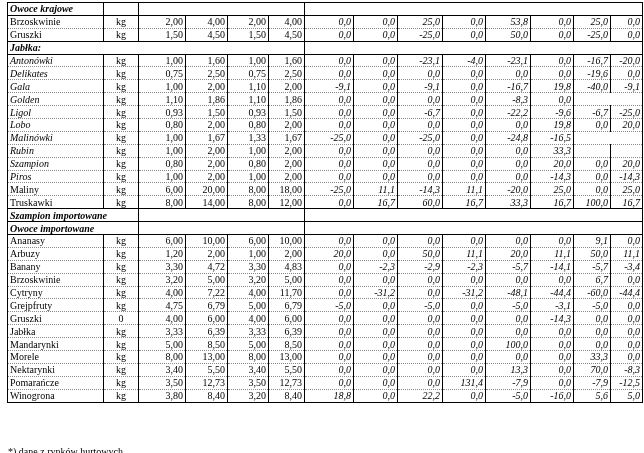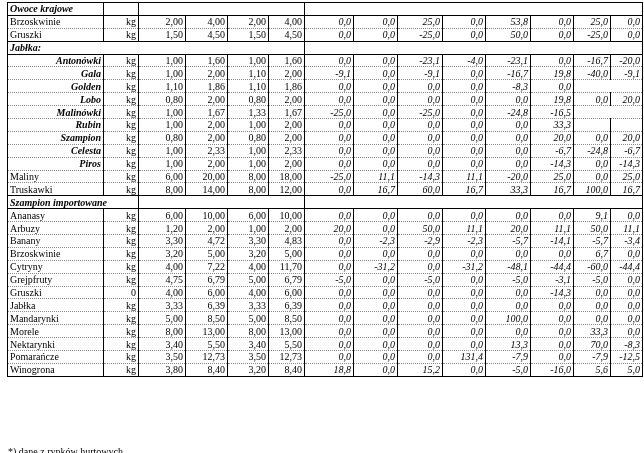--- a/index.html
+++ b/index.html
@@ -16,26 +16,26 @@
   #grid tr{height:12.9px;margin-left:32px;}
   #grid td{
     border-left:1px solid #000;border-right:1px solid #000;
     font-size:10px;line-height:11px;
     padding:0 2px;white-space:nowrap;overflow:hidden;
     vertical-align:middle;
   }
   tr.dot td{border-bottom:1px dotted #8a8a8a;}
   tr.solid td{border-bottom:1px solid #000;}
   td.name{text-align:left;}
-  td.unit{text-align:right;padding-left:3px;}
+  td.unit{text-align:center;padding-left:3px;}
   td.num{text-align:right;padding-right:4px;}
   td.pct{text-align:right;padding-right:4px;font-style:italic;}
   tr.section td{font-weight:bold;font-style:italic;}
   td.sec-indent{padding-left:30px;}
-  tr.variety td.name{font-weight:bold;font-style:italic;text-align:right;padding-right:2px;}
+  tr.variety td.name{font-weight:normal;font-style:italic;padding-right:2px;}
   #footnote{
     position:absolute;left:8px;top:446px;
     font-size:10px;color:#000;white-space:nowrap;
   }
 </style>
 </head>
 <body>
 
 <table id="grid">
   <colgroup>
@@ -107,20 +107,36 @@
         <td class="pct">0,0</td>
         <td class="pct">0,0</td>
         <td class="pct">-23,1</td>
         <td class="pct">-4,0</td>
         <td class="pct">-23,1</td>
         <td class="pct">0,0</td>
         <td class="pct">-16,7</td>
         <td class="pct">-20,0</td>
       </tr>
       <tr class="dot variety">
+        <td class="name">Delikates</td>
+        <td class="unit">kg</td>
+        <td class="num">0,75</td>
+        <td class="num">2,50</td>
+        <td class="num">0,75</td>
+        <td class="num">2,50</td>
+        <td class="pct">0,0</td>
+        <td class="pct">0,0</td>
+        <td class="pct">0,0</td>
+        <td class="pct">0,0</td>
+        <td class="pct">0,0</td>
+        <td class="pct">0,0</td>
+        <td class="pct">-19,6</td>
+        <td class="pct">0,0</td>
+      </tr>
+      <tr class="dot variety">
         <td class="name">Gala</td>
         <td class="unit">kg</td>
         <td class="num">1,00</td>
         <td class="num">2,00</td>
         <td class="num">1,10</td>
         <td class="num">2,00</td>
         <td class="pct">-9,1</td>
         <td class="pct">0,0</td>
         <td class="pct">-9,1</td>
         <td class="pct">0,0</td>
@@ -138,20 +154,36 @@
         <td class="num">1,86</td>
         <td class="pct">0,0</td>
         <td class="pct">0,0</td>
         <td class="pct">0,0</td>
         <td class="pct">0,0</td>
         <td class="pct">-8,3</td>
         <td class="pct">0,0</td>
         <td class="pct" colspan="2"></td>
       </tr>
       <tr class="dot variety">
+        <td class="name">Ligol</td>
+        <td class="unit">kg</td>
+        <td class="num">0,93</td>
+        <td class="num">1,50</td>
+        <td class="num">0,93</td>
+        <td class="num">1,50</td>
+        <td class="pct">0,0</td>
+        <td class="pct">0,0</td>
+        <td class="pct">-6,7</td>
+        <td class="pct">0,0</td>
+        <td class="pct">-22,2</td>
+        <td class="pct">-9,6</td>
+        <td class="pct">-6,7</td>
+        <td class="pct">-25,0</td>
+      </tr>
+      <tr class="dot variety">
         <td class="name">Lobo</td>
         <td class="unit">kg</td>
         <td class="num">0,80</td>
         <td class="num">2,00</td>
         <td class="num">0,80</td>
         <td class="num">2,00</td>
         <td class="pct">0,0</td>
         <td class="pct">0,0</td>
         <td class="pct">0,0</td>
         <td class="pct">0,0</td>
@@ -199,36 +231,20 @@
         <td class="num">0,80</td>
         <td class="num">2,00</td>
         <td class="pct">0,0</td>
         <td class="pct">0,0</td>
         <td class="pct">0,0</td>
         <td class="pct">0,0</td>
         <td class="pct">0,0</td>
         <td class="pct">20,0</td>
         <td class="pct">0,0</td>
         <td class="pct">20,0</td>
-      </tr>
-      <tr class="dot variety">
-        <td class="name">Celesta</td>
-        <td class="unit">kg</td>
-        <td class="num">1,00</td>
-        <td class="num">2,33</td>
-        <td class="num">1,00</td>
-        <td class="num">2,33</td>
-        <td class="pct">0,0</td>
-        <td class="pct">0,0</td>
-        <td class="pct">0,0</td>
-        <td class="pct">0,0</td>
-        <td class="pct">0,0</td>
-        <td class="pct">-6,7</td>
-        <td class="pct">-24,8</td>
-        <td class="pct">-6,7</td>
       </tr>
       <tr class="dot variety">
         <td class="name">Piros</td>
         <td class="unit">kg</td>
         <td class="num">1,00</td>
         <td class="num">2,00</td>
         <td class="num">1,00</td>
         <td class="num">2,00</td>
         <td class="pct">0,0</td>
         <td class="pct">0,0</td>
@@ -269,20 +285,25 @@
         <td class="pct">33,3</td>
         <td class="pct">16,7</td>
         <td class="pct">100,0</td>
         <td class="pct">16,7</td>
       </tr>
       <tr class="solid section">
         <td class="name" colspan="2">Szampion importowane</td>
         <td colspan="4"></td>
         <td colspan="8"></td>
       </tr>
+      <tr class="solid section">
+        <td class="name" colspan="2">Owoce importowane</td>
+        <td colspan="4"></td>
+        <td colspan="8"></td>
+      </tr>
       <tr class="dot">
         <td class="name">Ananasy</td>
         <td class="unit">kg</td>
         <td class="num">6,00</td>
         <td class="num">10,00</td>
         <td class="num">6,00</td>
         <td class="num">10,00</td>
         <td class="pct">0,0</td>
         <td class="pct">0,0</td>
         <td class="pct">0,0</td>
@@ -470,21 +491,21 @@
       </tr>
       <tr class="solid">
         <td class="name">Winogrona</td>
         <td class="unit">kg</td>
         <td class="num">3,80</td>
         <td class="num">8,40</td>
         <td class="num">3,20</td>
         <td class="num">8,40</td>
         <td class="pct">18,8</td>
         <td class="pct">0,0</td>
-        <td class="pct">15,2</td>
+        <td class="pct">22,2</td>
         <td class="pct">0,0</td>
         <td class="pct">-5,0</td>
         <td class="pct">-16,0</td>
         <td class="pct">5,6</td>
         <td class="pct">5,0</td>
       </tr>
     </tbody>
 </table>
 
 <div id="footnote">*) dane z rynków hurtowych</div>

